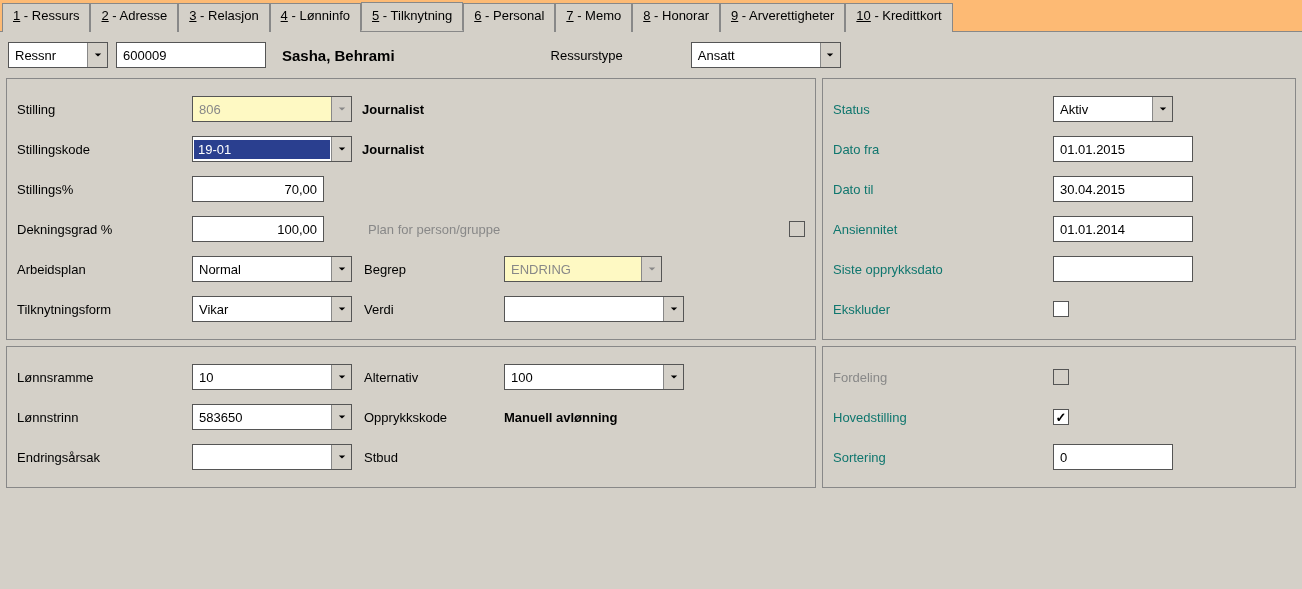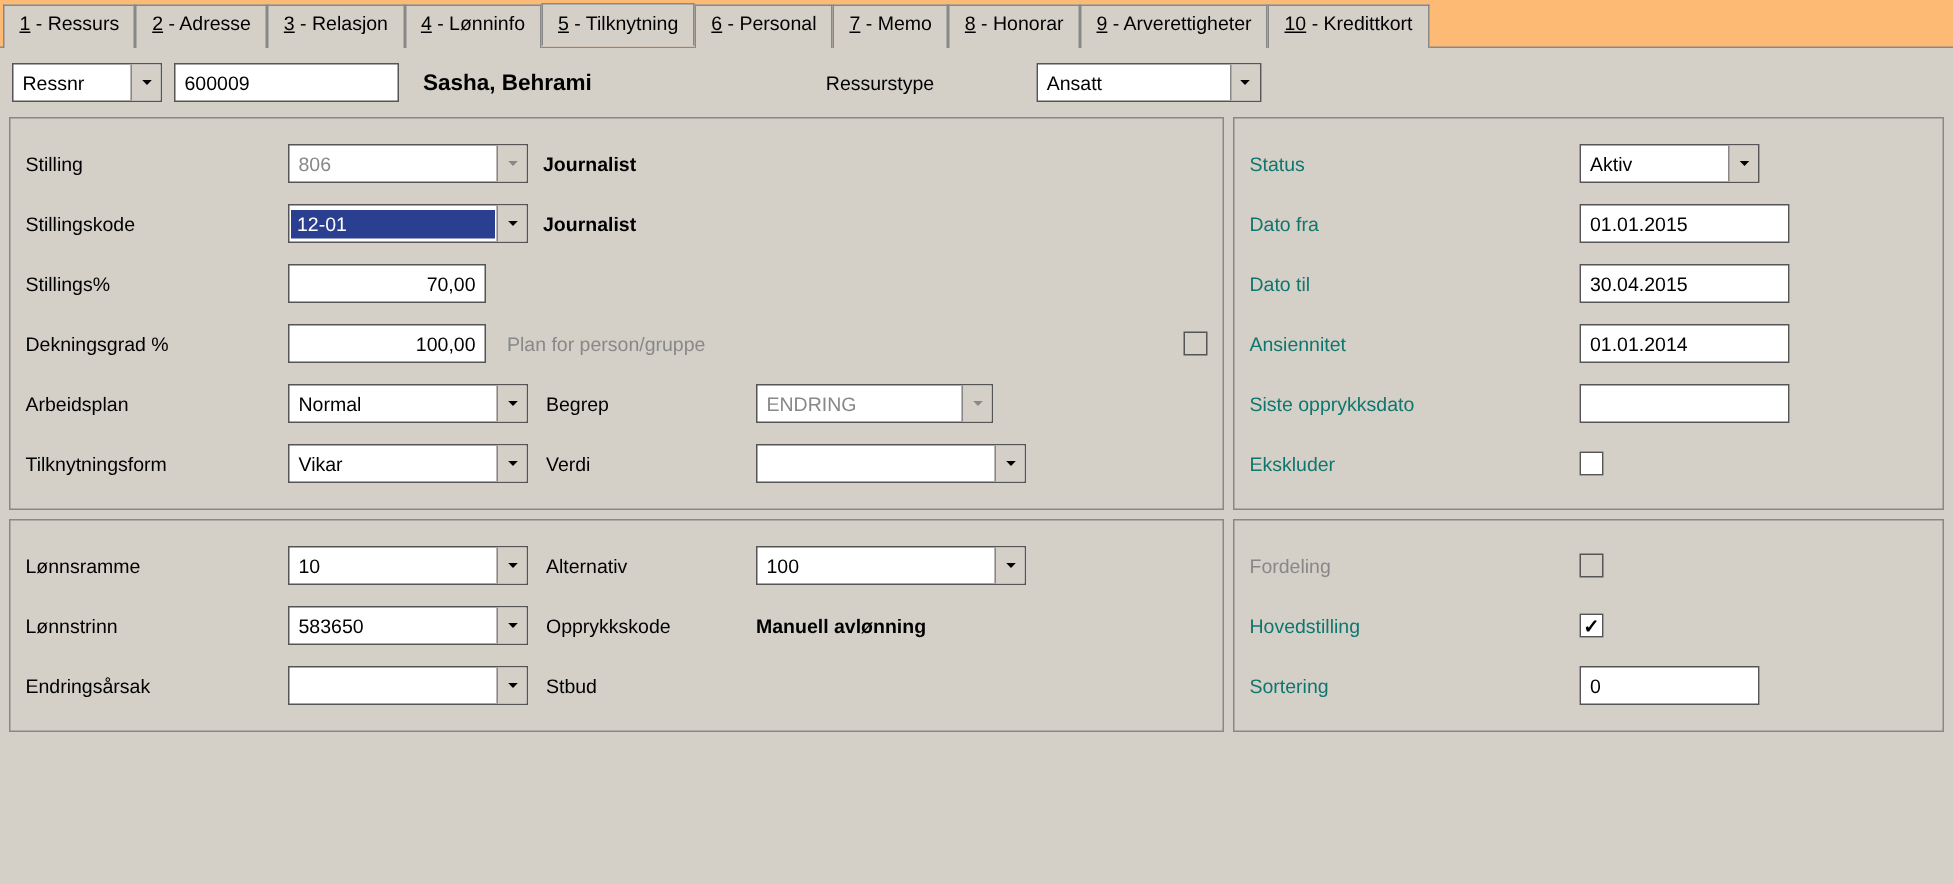--- a/index.html
+++ b/index.html
@@ -70,21 +70,21 @@
   .combo, .textfield {
     display: inline-flex;
     align-items: center;
     background: #fff;
     border: 1px solid #555;
     height: 26px;
     font-family: inherit;
     font-size: 13px;
   }
   .combo { width: 160px; position: relative; }
-  .combo.disabled { background: #ffffff; color: #888; justify-content: space-between;}
+  .combo.disabled { background: #fef9c3; color: #888; justify-content: space-between;}
   .combo .val { flex: 1; padding: 0 6px; overflow: hidden; white-space: nowrap; }
   .combo .val.selected { background: #2a3f8f; color: #fff; padding: 2px 4px; margin: 1px;}
   .combo .arrow {
     width: 20px; height: 100%;
     background: #d4d0c8;
     border-left: 1px solid #888;
     display:flex; align-items:center; justify-content:center;
   }
   .combo .arrow svg { width:8px; height:8px; }
   .textfield { width: 132px; padding: 0 6px; }
@@ -160,37 +160,37 @@
               <svg viewBox="0 0 10 10">
                 <path d="M1 3 L5 7 L9 3 Z" fill="#888"></path>
               </svg>
             </span>
         </div>
         <span class="bold" style="margin-left:10px">Journalist</span>
       </div>
       <div class="row">
         <span class="lbl">Stillingskode</span>
         <div class="combo">
-          <span class="val selected">12-01</span>
+          <span class="val selected">19-01</span>
           <span class="arrow">
               <svg viewBox="0 0 10 10">
                 <path d="M1 3 L5 7 L9 3 Z" fill="#000"></path>
               </svg>
             </span>
         </div>
         <span class="bold" style="margin-left:10px">Journalist</span>
       </div>
       <div class="row">
         <span class="lbl">Stillings%</span>
         <div class="textfield right">70,00</div>
       </div>
       <div class="row">
         <span class="lbl">Dekningsgrad %</span>
         <div class="textfield right">100,00</div>
-        <span class="midlbl disabled" style="width:auto; margin-left:14px">Plan for person/gruppe</span>
+        <span class="midlbl disabled" style="width:auto; margin-left:44px">Plan for person/gruppe</span>
         <span class="spacer"></span>
         <span class="checkbox" style="background:#d4d0c8"></span>
       </div>
       <div class="row">
         <span class="lbl">Arbeidsplan</span>
         <div class="combo">
           <span class="val">Normal</span>
           <span class="arrow">
               <svg viewBox="0 0 10 10">
                 <path d="M1 3 L5 7 L9 3 Z" fill="#000"></path>

